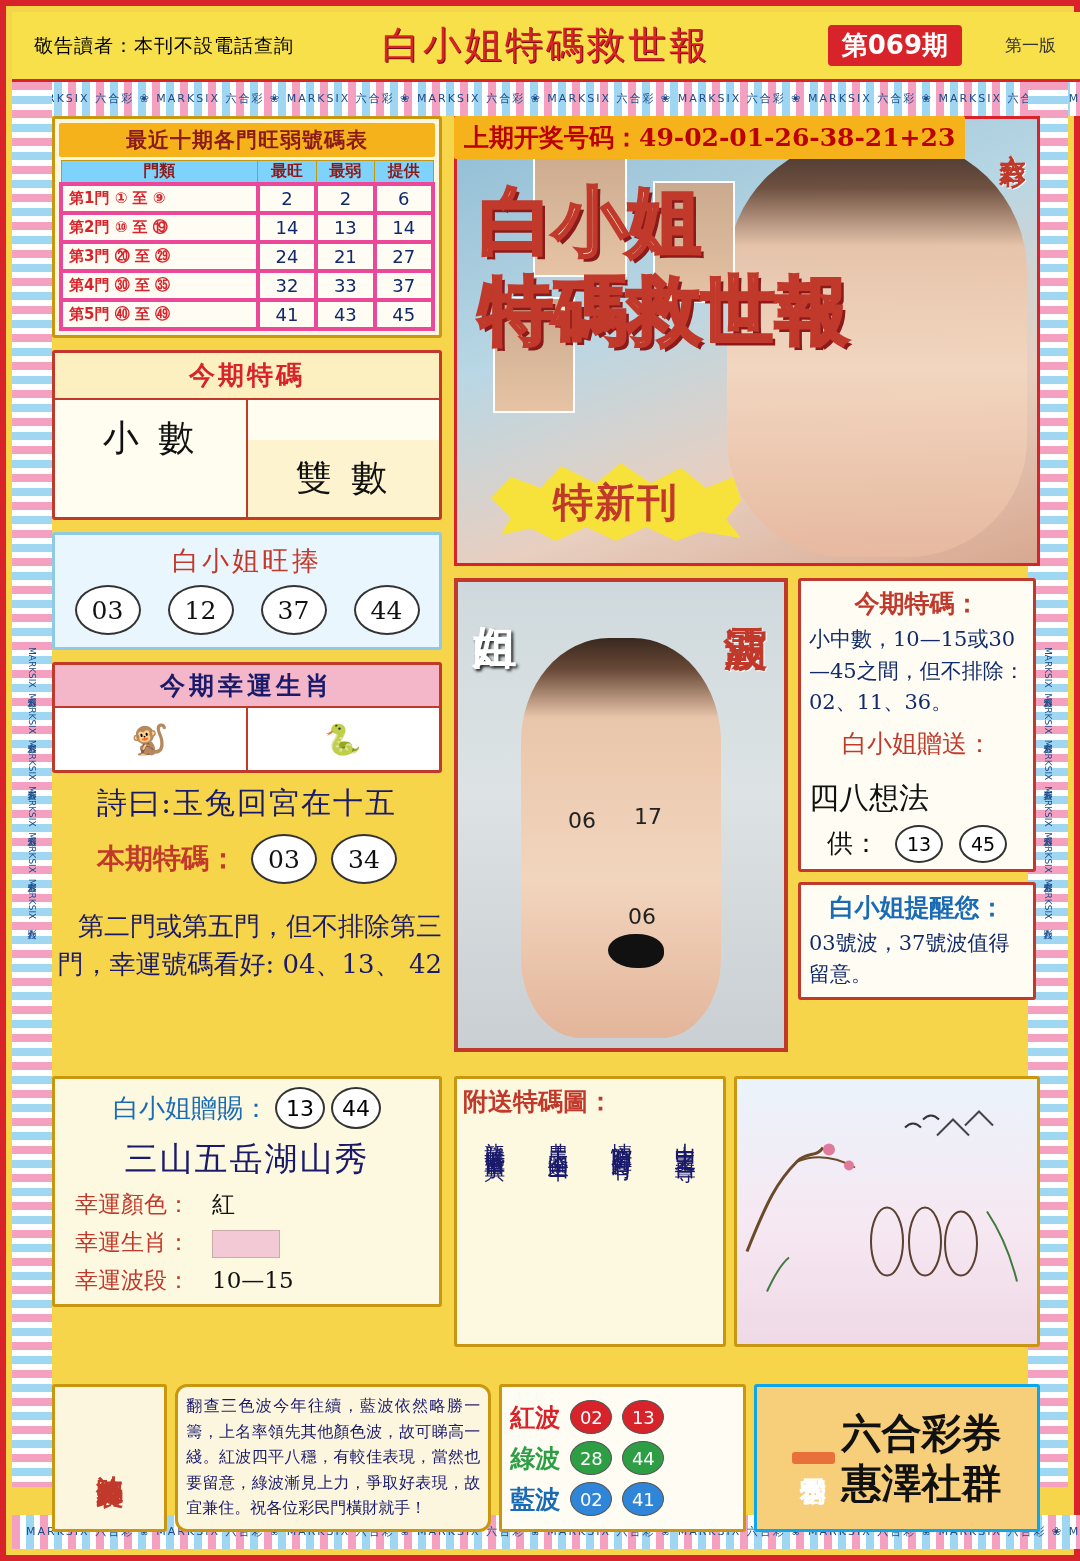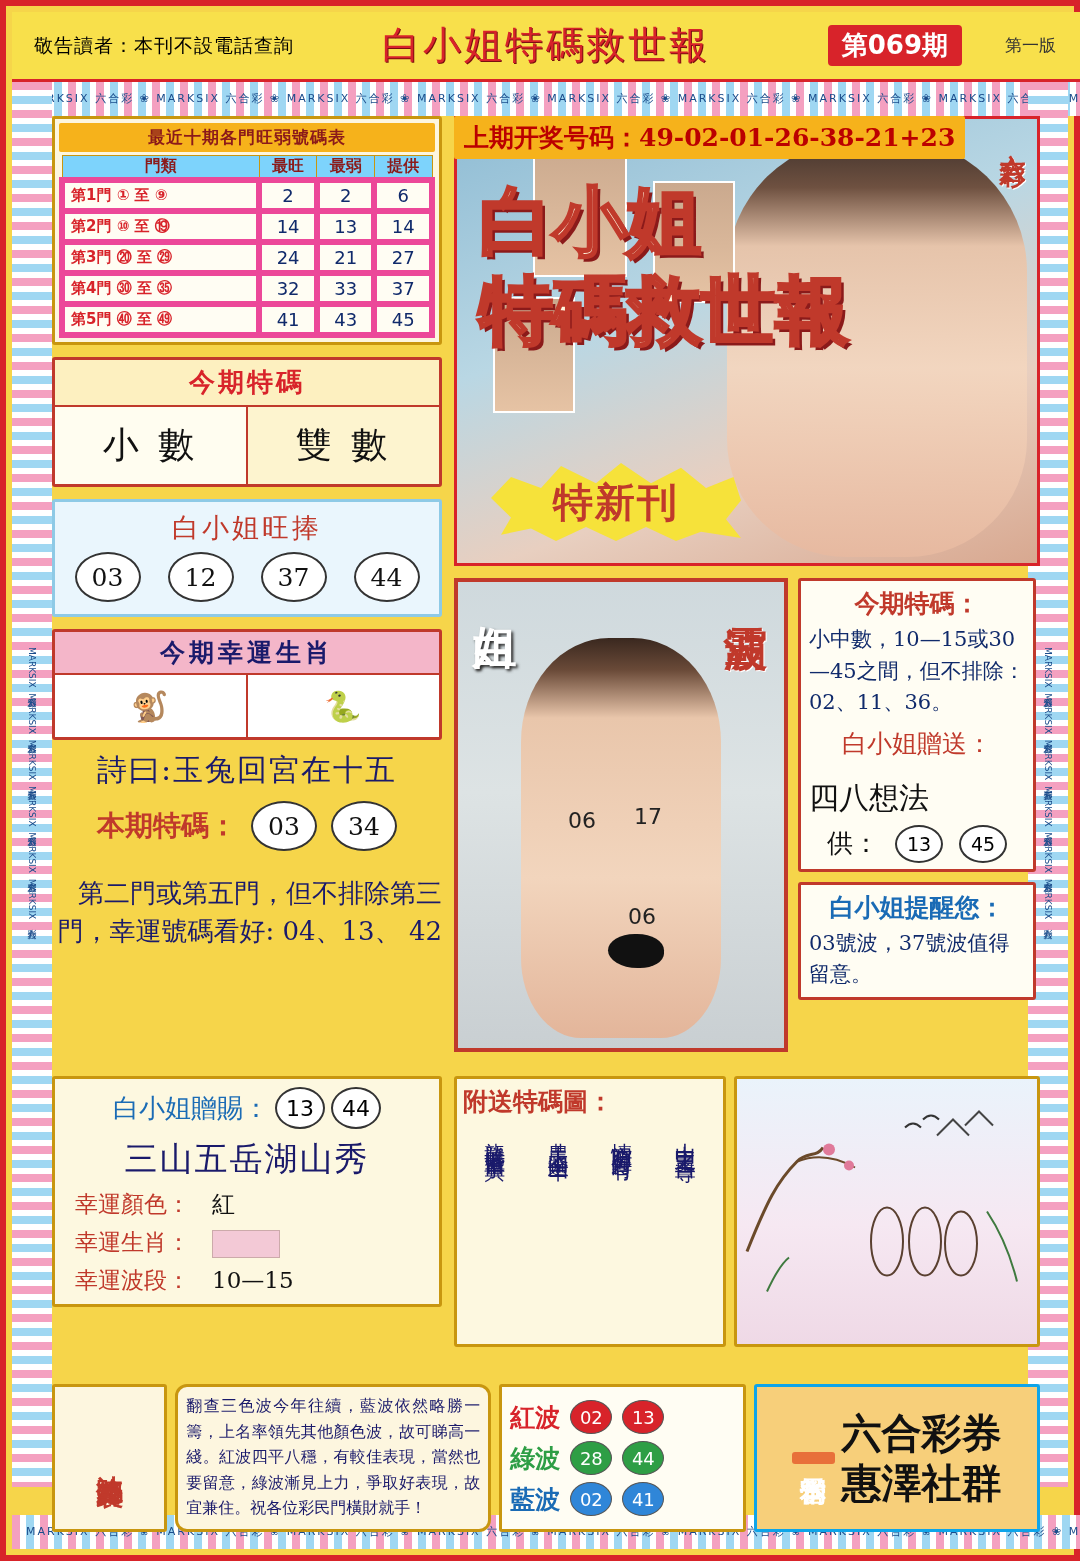--- a/index.html
+++ b/index.html
@@ -74,47 +74,47 @@
   }
   
   .leftcol{position:absolute;left:0;top:0;width:390px;}
 
   .tbl-box{
     border:3px solid #c8960f;background:#fdf6df;border-radius:3px;
     padding:4px;
   }
   .tbl-title{
     background:#f6b21b;color:#8b1a1a;text-align:center;font-weight:bold;
-    font-size:17px;padding:3px 0;border-radius:2px;letter-spacing:1px;font-family:Liberation Serif, serif;
+    font-size:21px;padding:3px 0;border-radius:2px;letter-spacing:1px;font-family:Liberation Serif, serif;
   }
   table.codes{width:100%;border-collapse:collapse;margin-top:3px;font-size:17px;}
   table.codes th{
     background:#7dd3fc;color:#8b1a1a;font-size:16px;border:1px solid #c8960f;
     padding:0 0;
   }
   table.codes td{
-    border:6px solid #ec4899;text-align:center;padding:2px 0;color:#102a6b;
+    border:4px solid #ec4899;text-align:center;padding:2px 0;color:#102a6b;
     font-size:18px;background:#fffdf3;
   }
   table.codes td.menu{color:#d8232a;font-weight:bold;font-size:15px;text-align:left;padding-left:6px;}
 
   .panel{
     border:3px solid #c0392b;background:#fffdf0;margin-top:12px;border-radius:3px;
   }
   .panel-hd{
     background:#fdf0c0;text-align:center;color:#d8232a;font-weight:bold;
     font-size:26px;padding:5px 0;letter-spacing:3px;border-bottom:2px solid #c0392b;
   }
   .two-cells{display:flex;}
   .two-cells div{
     flex:1;text-align:center;font-size:36px;padding:14px 0;color:#111;
     font-family:"DejaVu Serif","Liberation Serif",serif;letter-spacing:4px;
   }
   .two-cells div:first-child{background:#fffdf0;border-right:2px solid #c0392b;}
-  .two-cells div:last-child{background:#fdf4cf;}
+  .two-cells div:last-child{background:#fdf4cf;margin-top:40px;}
 
   .wang{
     margin-top:12px;border:3px solid #8ecae6;background:#eaf6fd;border-radius:3px;
     padding:6px 0 12px;
   }
   .wang-title{text-align:center;font-size:27px;color:#c0392b;letter-spacing:3px;padding:2px 0 6px;}
   .balls{display:flex;justify-content:space-around;padding:0 6px;}
   .ball{
     width:62px;height:46px;border:2px solid #333;border-radius:50%;
     background:#fff;display:flex;align-items:center;justify-content:center;

